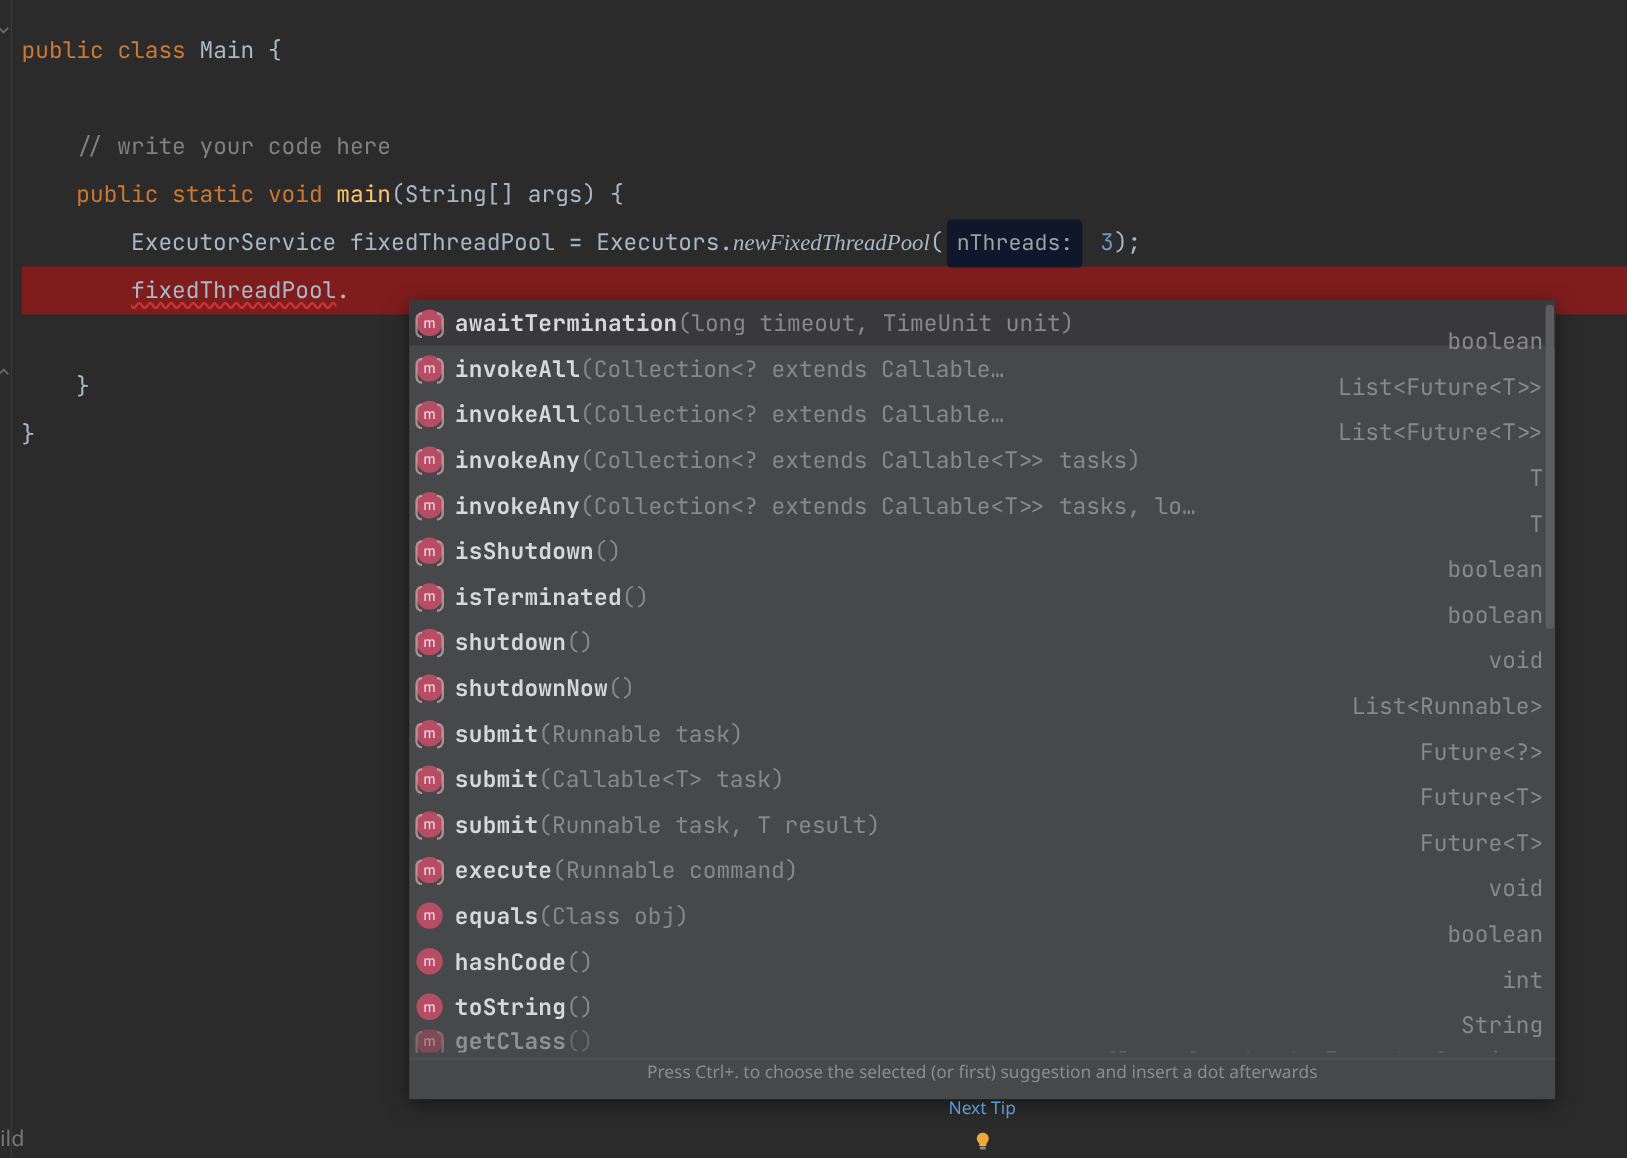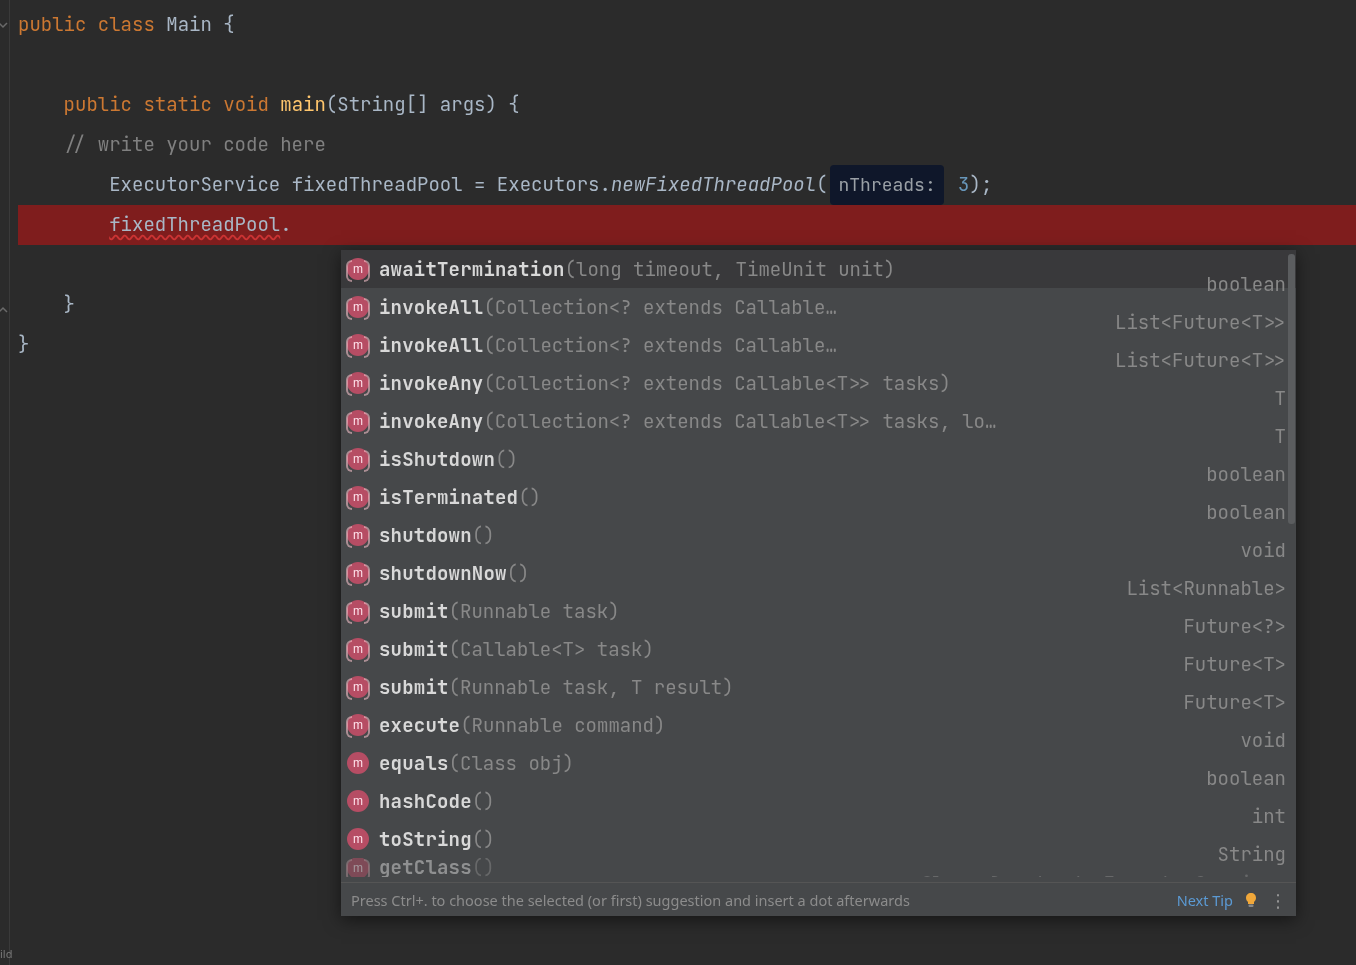--- a/index.html
+++ b/index.html
@@ -8,21 +8,21 @@
     font-family: "JetBrains Mono", "Consolas", "Menlo", monospace;
     font-size: 19px;
     color: #a9b7c6;
     width: 1356px;
     height: 965px;
     overflow: hidden;
     position: relative;
   }
   .editor {
     position: relative;
-    padding-top: 5px;
+    padding-top: 22px;
     padding-left: 18px;
     line-height: 40px;
   }
   .gutter {
     position: absolute;
     left: 0;
     top: 0;
     width: 10px;
     height: 965px;
     background: #2b2b2b;
@@ -42,21 +42,21 @@
   .code-line {
     white-space: pre;
     height: 40px;
   }
   .current-line {
     background: #7f1d1d;
   }
   .kw   { color: #cc7832; }
   .fn   { color: #ffc66d; }
   .comm { color: #808080; }
-  .ital { font-style: italic; color: #a9b7c6; }
+  .ital { font-style: italic; color: #a9b7c6; font-family: Liberation Serif, serif; }
   .hint-box {
     display: inline-block;
     background: #0f172a;
     color: #9aa0a6;
     padding: 0 8px;
     border-radius: 4px;
     font-size: 18px;
     margin: 0 3px;
   }
   .num  { color: #6897bb; }
@@ -152,20 +152,21 @@
   .popup-footer {
     height: 34px;
     border-top: 1px solid #555;
     display: flex;
     align-items: center;
     padding: 0 10px;
     font-family: "Segoe UI", "Noto Sans", sans-serif;
     font-size: 14.5px;
     color: #8c8c8c;
     gap: 10px;
+    flex-direction: column;
   }
   .popup-footer .tip-txt { flex: 1; }
   .popup-footer .next-tip { color: #5b9ad4; cursor: pointer; }
   .popup-footer .bulb { width: 16px; height: 16px; }
   .popup-footer .dots { color: #9a9a9a; font-size: 18px; line-height: 1; letter-spacing: -1px;}
   .popup-scrollbar {
     position: absolute;
     right: 0;
     top: 0;
     width: 10px;
@@ -180,21 +181,21 @@
     background: #5b5d5f;
     border-radius: 3px;
   }
 
   .status-left {
     position: absolute;
     left: 0;
     bottom: 4px;
     color: #787878;
     font-family: "Segoe UI", "Noto Sans", sans-serif;
-    font-size: 11px;
+    font-size: 18px;
   }
 </style>
 </head>
 <body>
 
 <div class="gutter">
   <div class="gutter-mark" style="top:20px">
     <svg width="10" height="10" viewBox="0 0 10 10">
         <path d="M1 3 L5 7 L9 3" stroke="#6a6a6a" stroke-width="1.5" fill="none"></path>
       </svg>
@@ -202,22 +203,22 @@
   <div class="gutter-mark" style="top:305px">
     <svg width="10" height="10" viewBox="0 0 10 10">
         <path d="M1 7 L5 3 L9 7" stroke="#6a6a6a" stroke-width="1.5" fill="none"></path>
       </svg>
   </div>
 </div>
 
 <div class="editor">
   <div class="code-line"><span class="kw">public</span> <span class="kw">class</span> <span>Main</span> <span>{</span></div>
   <div class="code-line"></div>
+  <div class="code-line">    <span class="comm">// write your code here</span></div>
   <div class="code-line">    <span class="kw">public</span> <span class="kw">static</span> <span class="kw">void</span> <span class="fn">main</span><span>(String[] args)</span> <span>{</span></div>
-  <div class="code-line">    <span class="comm">// write your code here</span></div>
   <div class="code-line">        <span>ExecutorService</span> <span>fixedThreadPool</span> <span>=</span> <span>Executors.</span><span class="ital">newFixedThreadPool</span><span>(</span><span class="hint-box">nThreads:</span> <span class="num">3</span><span>);</span></div>
   <div class="code-line current-line">        <span class="err-underline">fixedThreadPool</span><span>.</span></div>
   <div class="code-line"></div>
   <div class="code-line">    <span>}</span></div>
   <div class="code-line"><span>}</span></div>
 </div>
 
 <div class="popup">
   <div class="popup-list" id="popup-list">
     <div class="popup-row selected">

